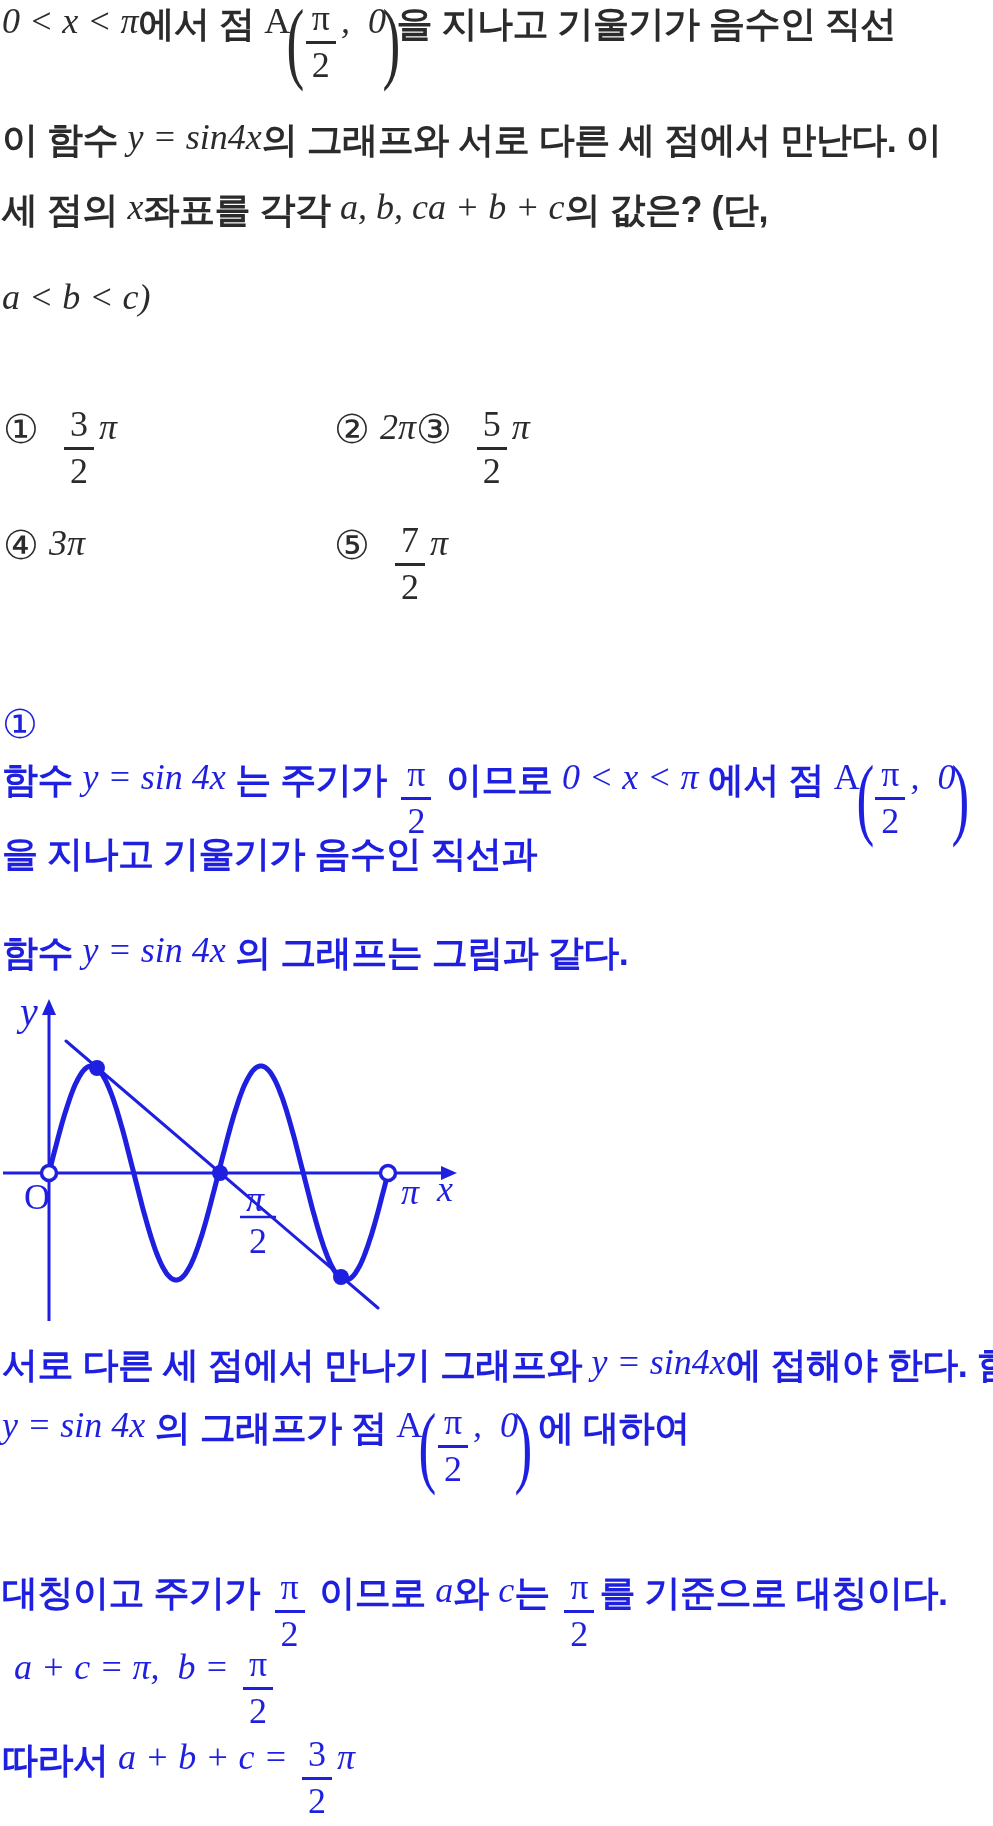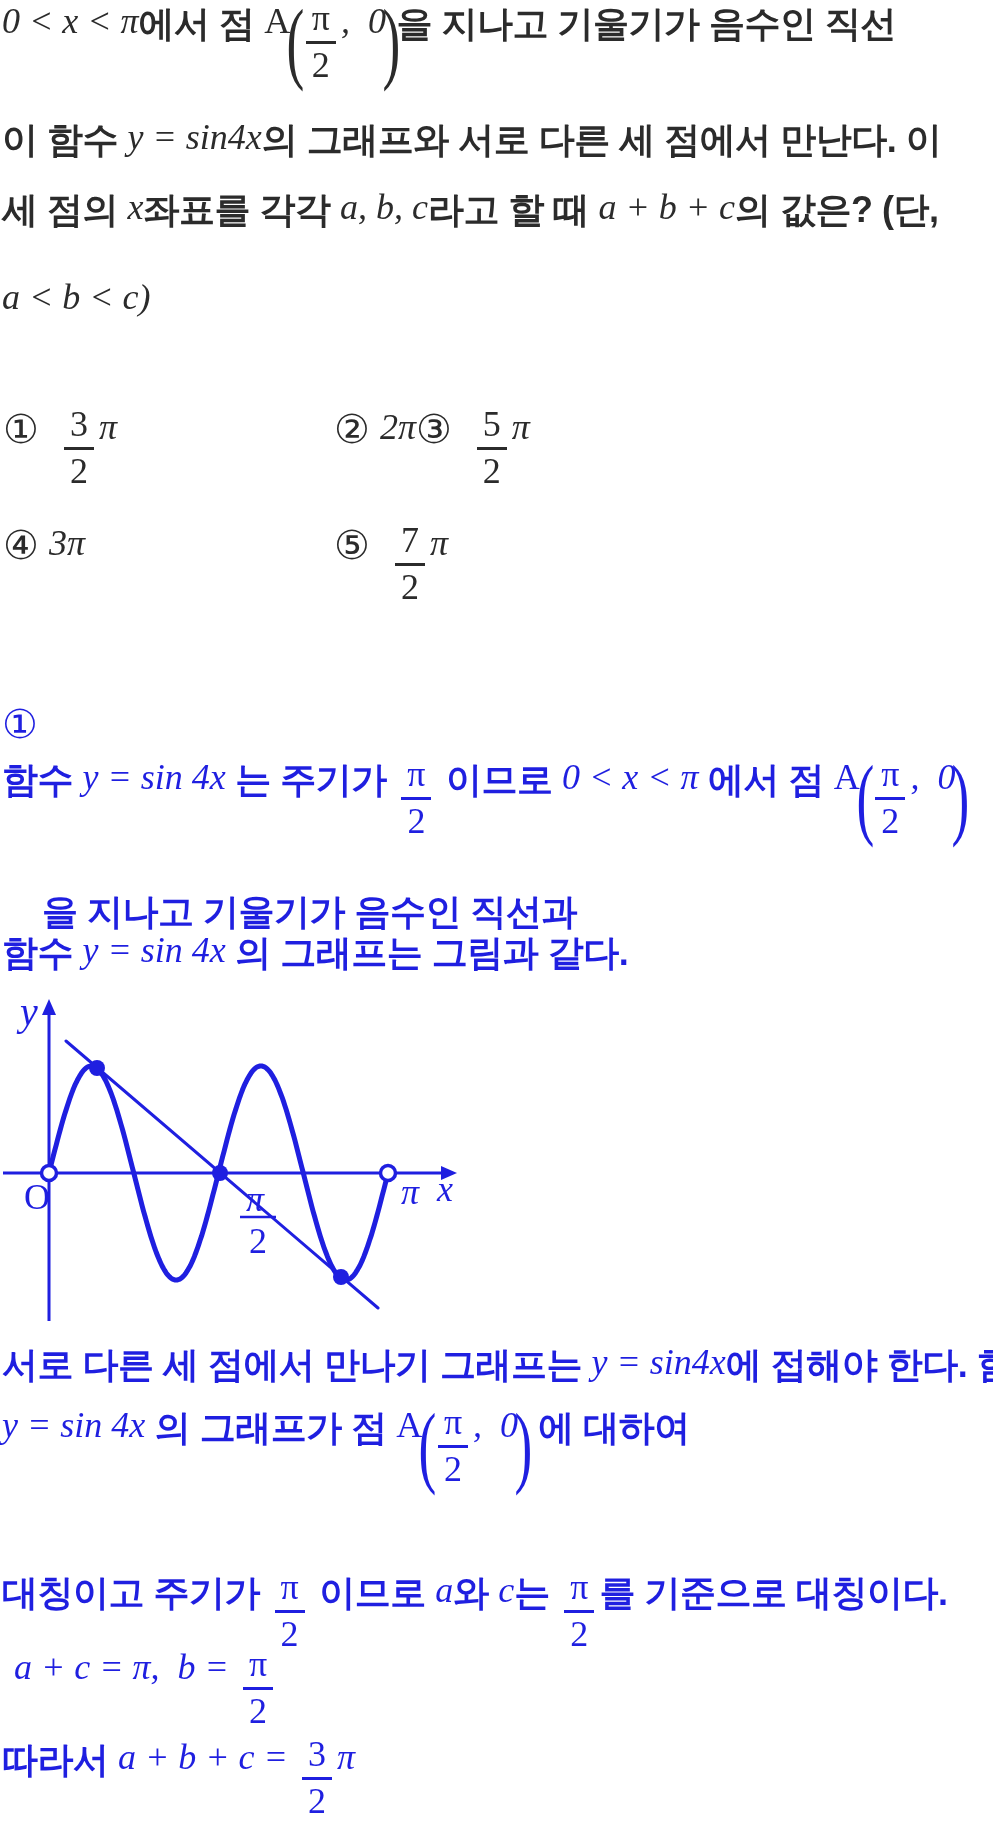--- a/index.html
+++ b/index.html
@@ -33,21 +33,21 @@
   .c1a{left:3px;top:406px;height:100px;}
   .c1b{left:334px;top:406px;height:100px;}
   .c2a{left:3px;top:522px;height:100px;}
   .c2b{left:334px;top:522px;height:100px;}
 
   
   .ans{left:2px;top:701px;height:48px;font-size:44px;}
 
   
   .s1{left:2px;top:756px;height:104px;}
-  .s2{left:2px;top:888px;height:56px;margin-left:40px;}
+  .s2{left:2px;top:830px;height:56px;}
   .s3{left:2px;top:929px;height:56px;}
   .s4{left:2px;top:1341px;height:60px;}
   .s5{left:2px;top:1404px;height:100px;}
   .s6{left:2px;top:1524px;height:86px;margin-top:45px;}
   .s7{left:14px;top:1646px;height:78px;}
   .s8{left:2px;top:1736px;height:92px;}
 
   
   #graph-svg{position:absolute;left:0;top:985px;width:470px;height:340px;}
   #graph-svg .stroke{stroke:#1f1fe0;fill:none;}
@@ -62,21 +62,21 @@
   #graph-svg text.big{font-size:40px;}
   #graph-svg .fbar{stroke:#1f1fe0;stroke-width:2.5;}
 </style>
 </head>
 <body>
 
 <div id="page">
 
   <div class="line p1"><span class="mi">0 &lt; x &lt; π</span><span class="kr">에서 점 </span><span class="mr">A</span><span class="bigp">(</span><span class="frac"><span class="num">π</span><span class="den">2</span></span><span class="mi">,  0</span><span class="bigp">)</span><span class="kr">을 지나고 기울기가 음수인 직선</span></div>
   <div class="line p2"><span class="kr">이 함수 </span><span class="mi">y = sin4x</span><span class="kr">의 그래프와 서로 다른 세 점에서 만난다. 이</span></div>
-  <div class="line p3"><span class="kr">세 점의 </span><span class="mi">x</span><span class="kr">좌표를 각각 </span><span class="mi">a, b, c</span><span class="kr">라고 할 때 </span><span class="mi">a + b + c</span><span class="kr">의 값은? (단,</span></div>
+  <div class="line p3"><span class="kr">세 점의 </span><span class="mi">x</span><span class="kr">좌표를 각각 </span><span class="mi">a, b, c</span><span class="mi">a + b + c</span><span class="kr">의 값은? (단,</span></div>
   <div class="line p4"><span class="mi">a &lt; b &lt; c)</span></div>
 
   <div class="line c1a"><span class="circ">①</span><span class="sp">  </span><span class="frac"><span class="num">3</span><span class="den">2</span></span><span class="mi">π</span></div>
   <div class="line c1b"><span class="circ">②</span><span class="sp"> </span><span class="mi">2π</span><span class="circ">③</span><span class="sp">  </span><span class="frac"><span class="num">5</span><span class="den">2</span></span><span class="mi">π</span></div>
   <div class="line c2a"><span class="circ">④</span><span class="sp"> </span><span class="mi">3π</span></div>
   <div class="line c2b"><span class="circ">⑤</span><span class="sp">  </span><span class="frac"><span class="num">7</span><span class="den">2</span></span><span class="mi">π</span></div>
 
   <div class="line ans blue"><span class="circ">①</span></div>
 
   <div class="line s1 blue"><span class="kr">함수 </span><span class="mi">y = sin 4x</span><span class="kr"> 는 주기가 </span><span class="frac"><span class="num">π</span><span class="den">2</span></span><span class="kr"> 이므로 </span><span class="mi">0 &lt; x &lt; π</span><span class="kr"> 에서 점 </span><span class="mr">A</span><span class="bigp">(</span><span class="frac"><span class="num">π</span><span class="den">2</span></span><span class="mi">,  0</span><span class="bigp">)</span></div>
@@ -105,19 +105,19 @@
 
     <text class="it big" x="20" y="40">y</text>
     <text x="24" y="224">O</text>
     <text class="it" x="246" y="226">π</text>
     <line class="fbar" x1="240" y1="232" x2="276" y2="232"></line>
     <text x="249" y="268">2</text>
     <text class="it" x="401" y="219">π</text>
     <text class="it" x="437" y="216">x</text>
   </svg>
 
-  <div class="line s4 blue"><span class="kr">서로 다른 세 점에서 만나기 그래프는 </span><span class="mi">y = sin4x</span><span class="kr">에 접해야 한다. 함수</span></div>
+  <div class="line s4 blue"><span class="kr">서로 다른 세 점에서 만나기 그래프와 </span><span class="mi">y = sin4x</span><span class="kr">에 접해야 한다. 함수</span></div>
   <div class="line s5 blue"><span class="mi">y = sin 4x</span><span class="kr"> 의 그래프가 점 </span><span class="mr">A</span><span class="bigp">(</span><span class="frac"><span class="num">π</span><span class="den">2</span></span><span class="mi">,  0</span><span class="bigp">)</span><span class="kr"> 에 대하여</span></div>
   <div class="line s6 blue"><span class="kr">대칭이고 주기가 </span><span class="frac"><span class="num">π</span><span class="den">2</span></span><span class="kr"> 이므로 </span><span class="mi">a</span><span class="kr">와 </span><span class="mi">c</span><span class="kr">는 </span><span class="frac"><span class="num">π</span><span class="den">2</span></span><span class="kr">를 기준으로 대칭이다.</span></div>
   <div class="line s7 blue"><span class="mi">a + c = π,  b = </span><span class="frac"><span class="num">π</span><span class="den">2</span></span></div>
   <div class="line s8 blue"><span class="kr">따라서 </span><span class="mi">a + b + c = </span><span class="frac"><span class="num">3</span><span class="den">2</span></span><span class="mi">π</span></div>
 
 </div>
 
 </body></html>

